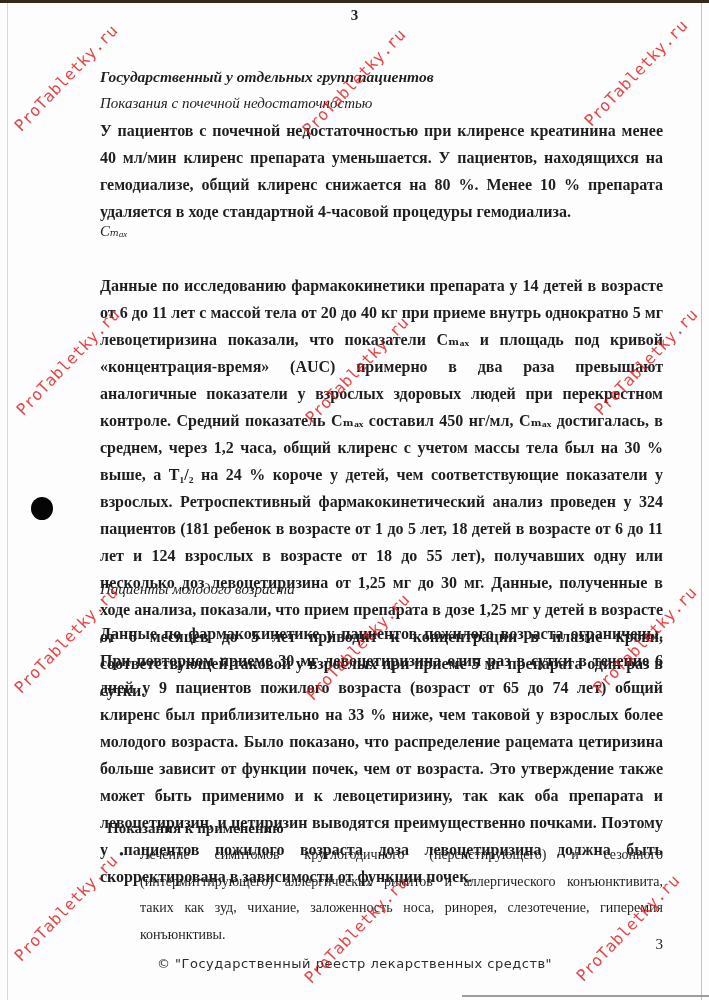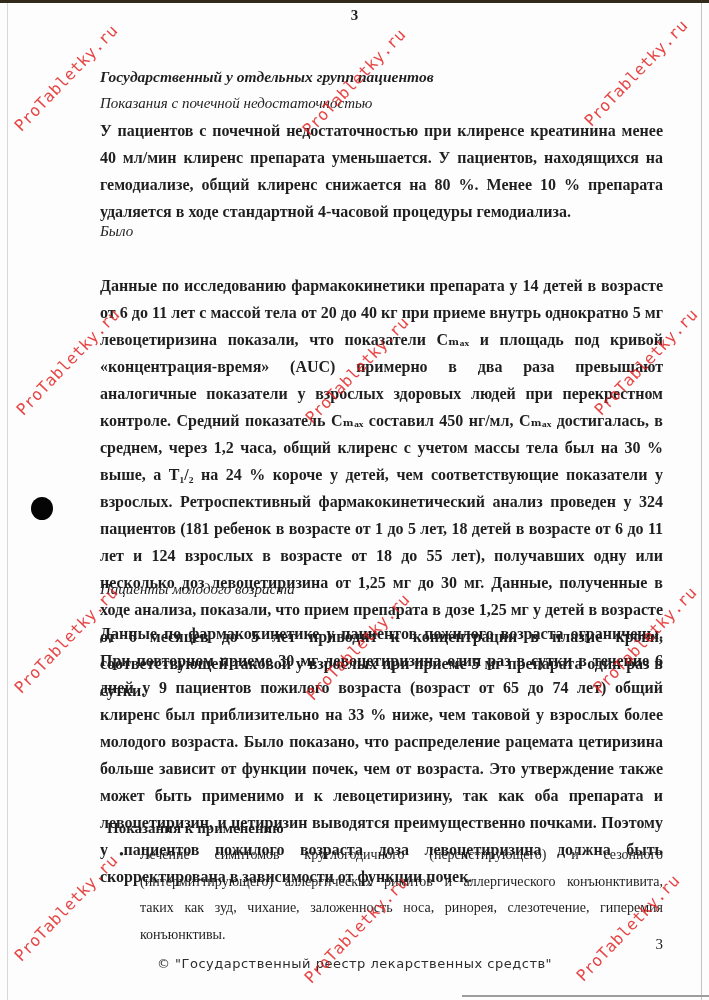--- a/index.html
+++ b/index.html
@@ -49,21 +49,21 @@
   <div class="right-edge"></div>
 
   <div class="pagenum-top">3</div>
 
   <div class="block h1">Государственный у отдельных групп пациентов</div>
 
   <div class="block subhead sub1">Показания с почечной недостаточностью</div>
 
   <div class="block para p1">У пациентов с почечной недостаточностью при клиренсе креатинина менее 40 мл/мин клиренс препарата уменьшается. У пациентов, находящихся на гемодиализе, общий клиренс снижается на 80 %. Менее 10 % препарата удаляется в ходе стандартной 4-часовой процедуры гемодиализа.</div>
 
-  <div class="block subhead sub2">Было</div>
+  <div class="block subhead sub2">Cₘₐₓ</div>
 
   <div class="block para p2">Данные по исследованию фармакокинетики препарата у 14 детей в возрасте от 6 до 11 лет с массой тела от 20 до 40 кг при приеме внутрь однократно 5 мг левоцетиризина показали, что показатели Cₘₐₓ и площадь под кривой «концентрация-время» (AUC) примерно в два раза превышают аналогичные показатели у взрослых здоровых людей при перекрестном контроле. Средний показатель Cₘₐₓ составил 450 нг/мл, Cₘₐₓ достигалась, в среднем, через 1,2 часа, общий клиренс с учетом массы тела был на 30 % выше, а Т₁/₂ на 24 % короче у детей, чем соответствующие показатели у взрослых. Ретроспективный фармакокинетический анализ проведен у 324 пациентов (181 ребенок в возрасте от 1 до 5 лет, 18 детей в возрасте от 6 до 11 лет и 124 взрослых в возрасте от 18 до 55 лет), получавших одну или несколько доз левоцетиризина от 1,25 мг до 30 мг. Данные, полученные в ходе анализа, показали, что прием препарата в дозе 1,25 мг у детей в возрасте от 6 месяцев до 5 лет приводит к концентрации в плазме крови, соответствующей таковой у взрослых при приеме 5 мг препарата один раз в сутки.</div>
 
   <div class="block subhead sub3">Пациенты молодого возраста</div>
 
   <div class="block para p3">Данные по фармакокинетике у пациентов пожилого возраста ограничены. При повторном приеме 30 мг левоцетиризина один раз в сутки в течение 6 дней у 9 пациентов пожилого возраста (возраст от 65 до 74 лет) общий клиренс был приблизительно на 33 % ниже, чем таковой у взрослых более молодого возраста. Было показано, что распределение рацемата цетиризина больше зависит от функции почек, чем от возраста. Это утверждение также может быть применимо и к левоцетиризину, так как оба препарата и левоцетиризин, и цетиризин выводятся преимущественно почками. Поэтому у пациентов пожилого возраста доза левоцетиризина должна быть скорректирована в зависимости от функции почек.</div>
 
   <div class="block h3">Показания к применению</div>
 
   <div class="block bullets">

